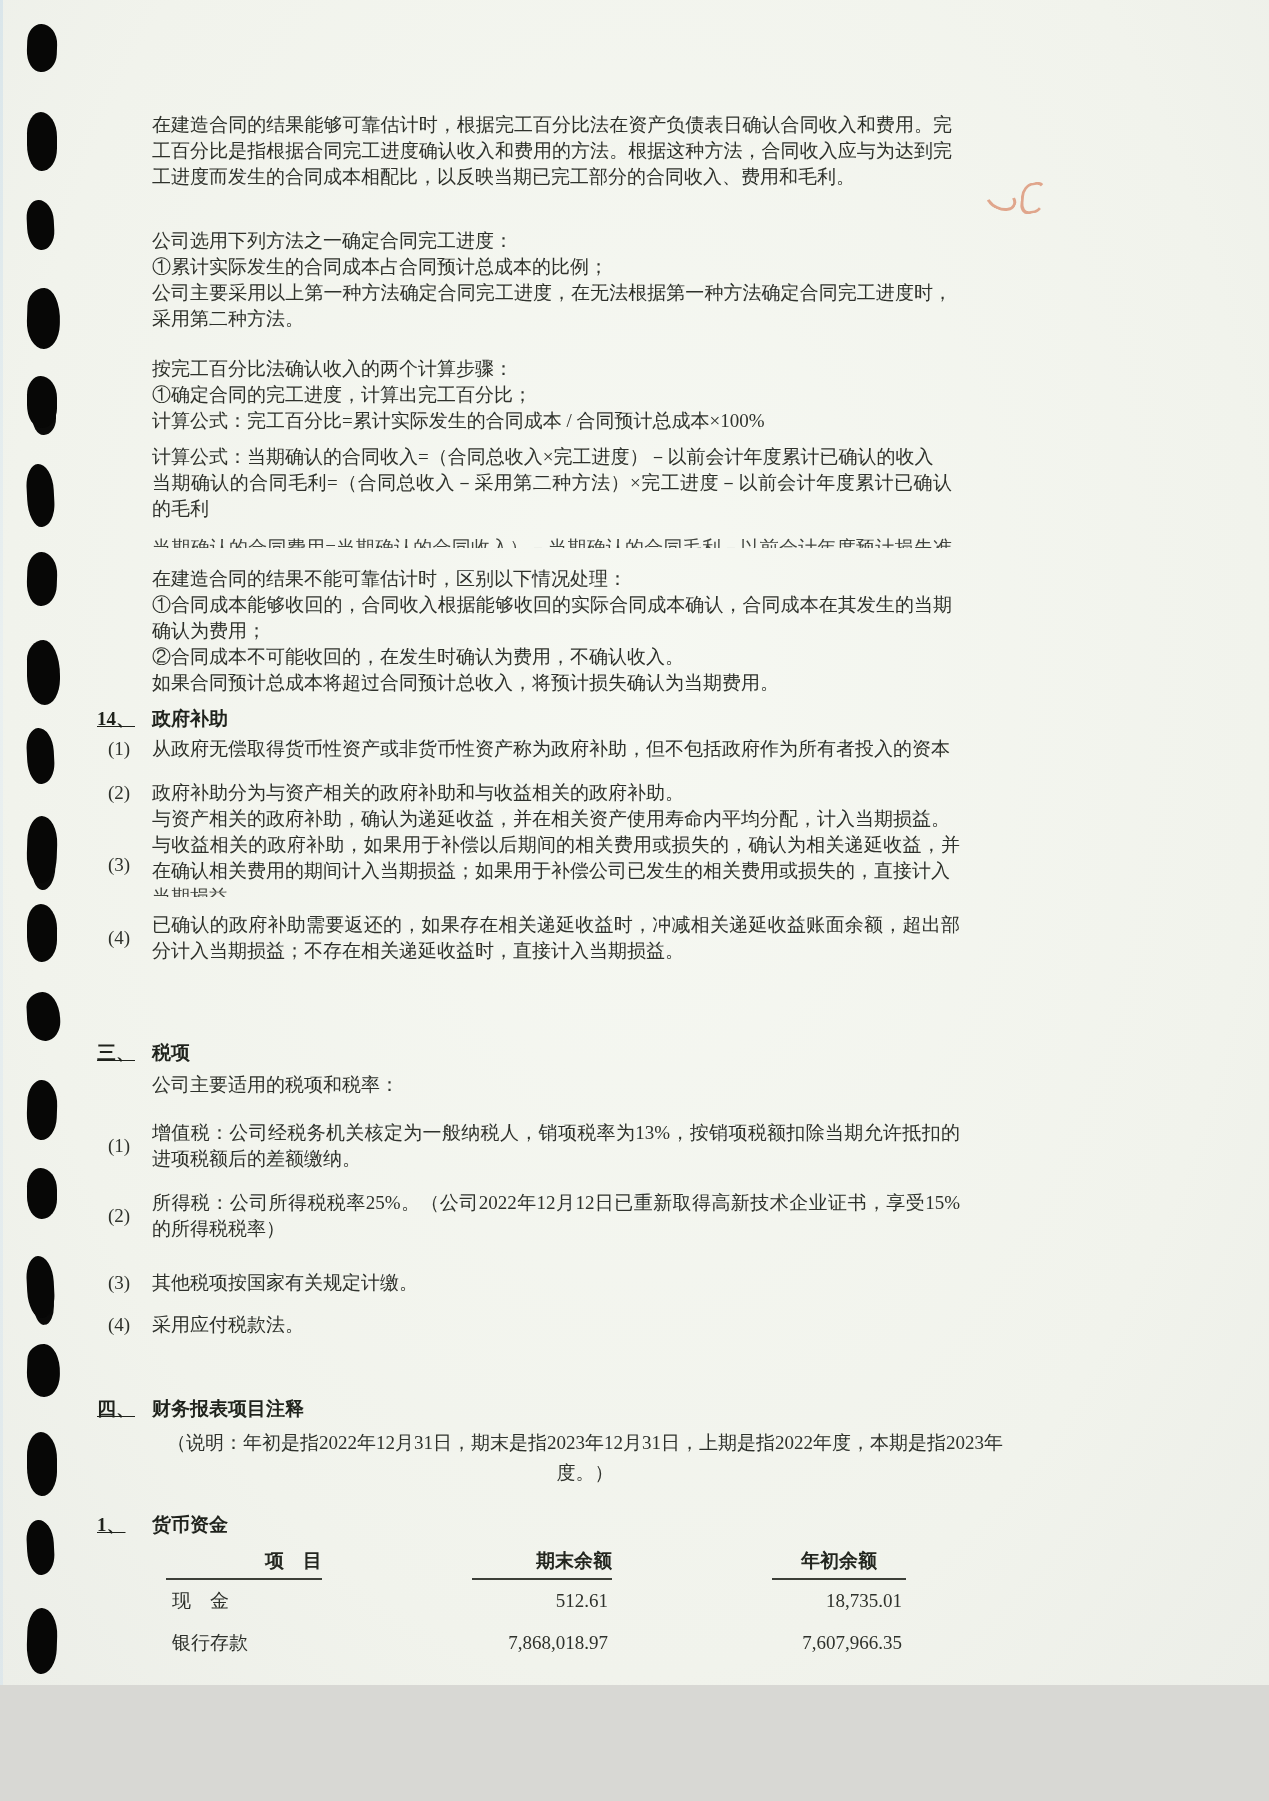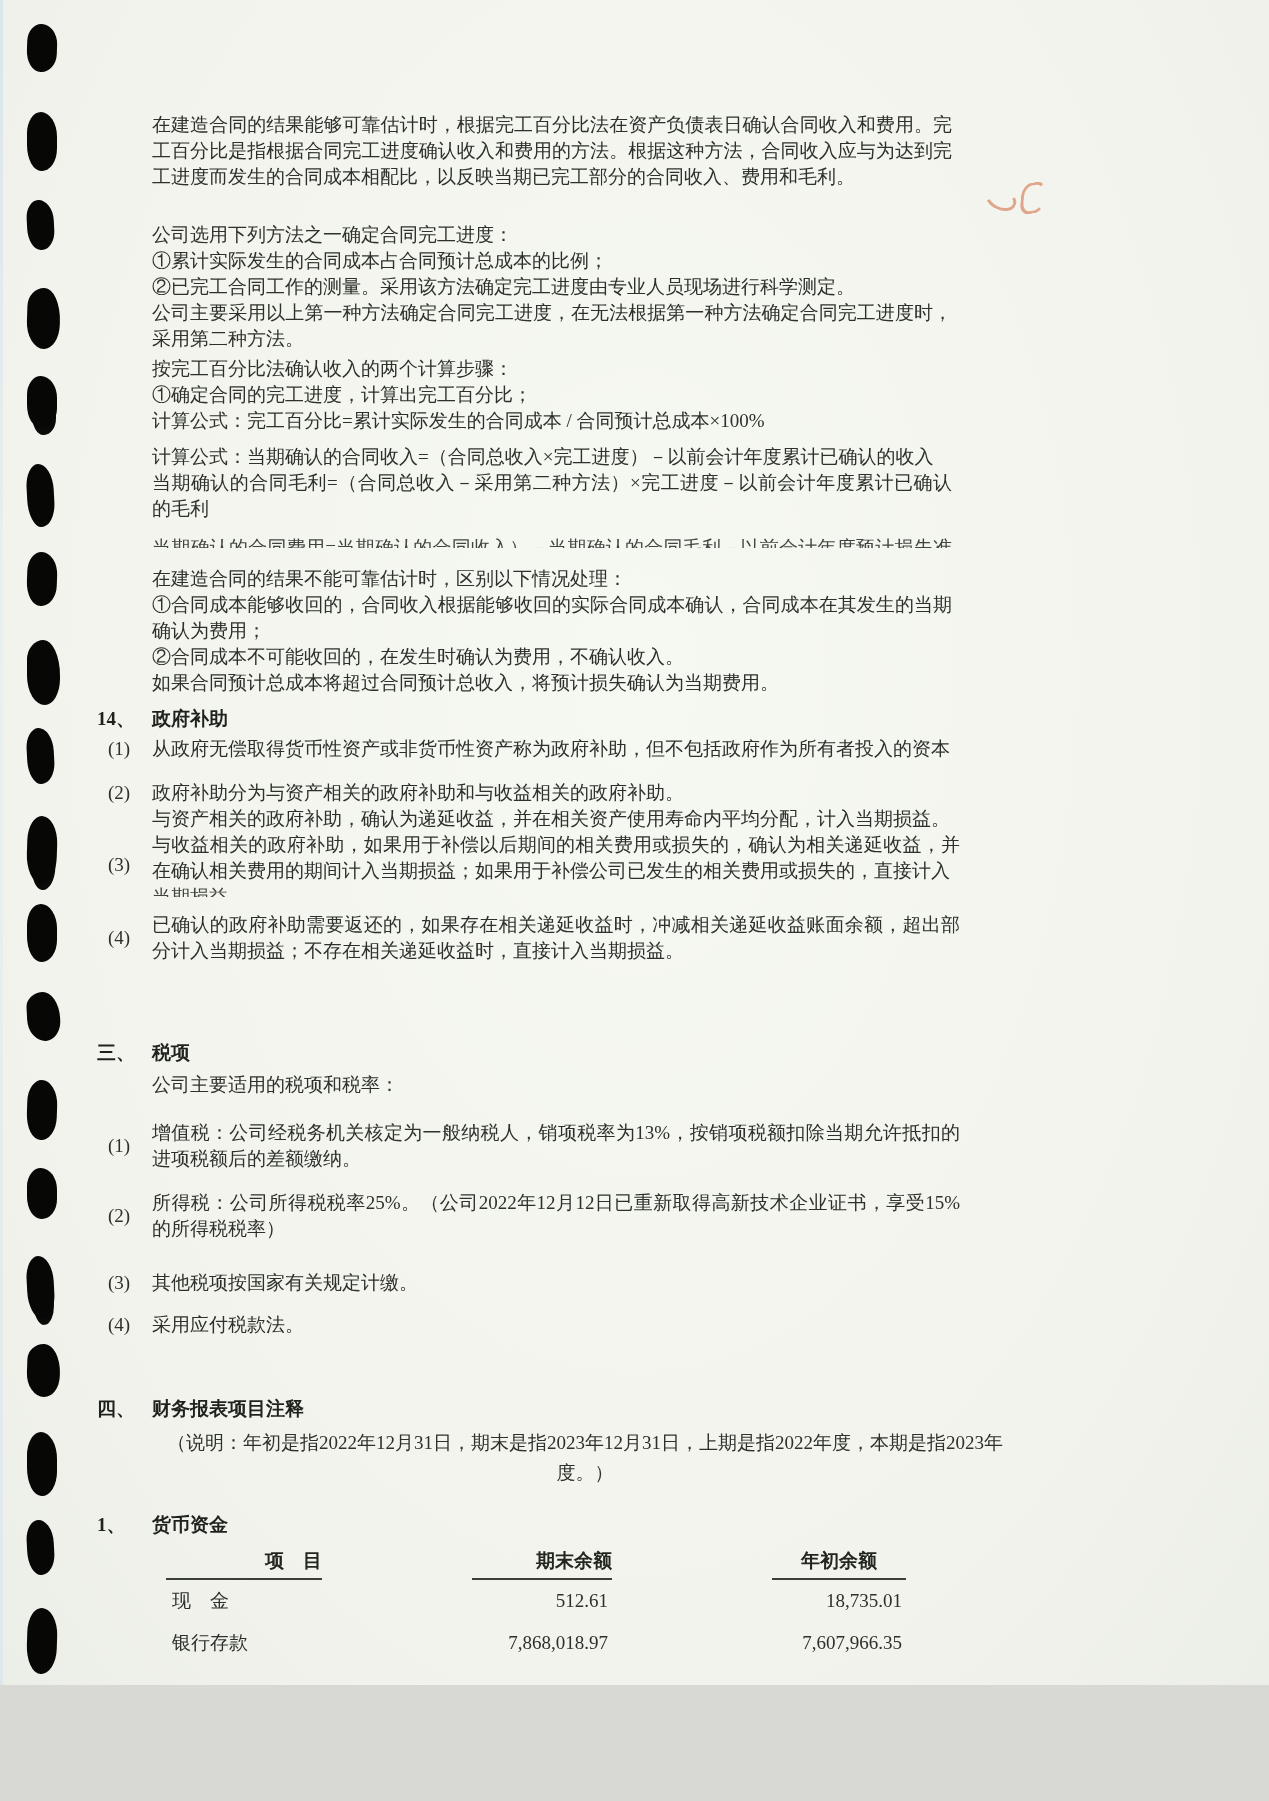--- a/index.html
+++ b/index.html
@@ -21,21 +21,21 @@
   .hole:nth-child(5n){box-shadow:2px 10px 0 -3px #0a0a09;}
   
   .stamp{position:absolute;left:985px;top:180px;width:62px;height:38px;opacity:.5;filter:blur(.6px);}
   .stamp .s1{position:absolute;left:0;top:8px;width:26px;height:16px;border:3px solid #cf5b2e;
     border-left-color:transparent;border-top-color:transparent;transform:rotate(25deg);border-radius:50%;}
   .stamp .s2{position:absolute;left:36px;top:2px;width:18px;height:26px;border:3px solid #cf5b2e;
     border-right-color:transparent;transform:skewX(-15deg) rotate(-10deg);border-radius:40%;}
   
   .sec{position:absolute;left:152px;width:800px;text-align:justify;}
   .sech{position:absolute;left:97px;font-weight:bold;color:#1f221c;}
-  .sech .num{display:inline-block;width:55px;}
+  .sech .num{display:inline-block;width:55px;text-decoration:underline;}
   .item{position:absolute;left:108px;width:852px;display:flex;align-items:center;}
   .item .no{flex:0 0 44px;}
   .item .txt{flex:1 1 auto;text-align:justify;}
   .clip{height:13px;overflow:hidden;opacity:.9;}
   .notepara{position:absolute;left:140px;width:890px;text-align:center;line-height:30px;}
   
   .th{position:absolute;height:30px;font-weight:bold;color:#23261f;border-bottom:2px solid #3c3f38;}
   .td{position:absolute;}
   .num-r{text-align:right;}
 </style>
@@ -66,24 +66,23 @@
       <div class="hole" style="top: 1608px; height: 66px;"></div>
       <div class="hole" style="top: 1696px; height: 57px;"></div>
     </div>
   <div class="stamp">
     <div class="s1"></div>
     <div class="s2"></div>
   </div>
 
   <div class="sec" style="top:112px">在建造合同的结果能够可靠估计时，根据完工百分比法在资产负债表日确认合同收入和费用。完工百分比是指根据合同完工进度确认收入和费用的方法。根据这种方法，合同收入应与为达到完工进度而发生的合同成本相配比，以反映当期已完工部分的合同收入、费用和毛利。</div>
 
-  <div class="sec" style="top:222px">
+  <div class="sec" style="top:228px">
     <div>公司选用下列方法之一确定合同完工进度：</div>
     <div>①累计实际发生的合同成本占合同预计总成本的比例；</div>
-    <div>②已完工合同工作的测量。采用该方法确定完工进度由专业人员现场进行科学测定。</div>
     <div>公司主要采用以上第一种方法确定合同完工进度，在无法根据第一种方法确定合同完工进度时，采用第二种方法。</div>
   </div>
 
   <div class="sec" style="top:356px">
     <div>按完工百分比法确认收入的两个计算步骤：</div>
     <div>①确定合同的完工进度，计算出完工百分比；</div>
     <div>计算公式：完工百分比=累计实际发生的合同成本 / 合同预计总成本×100%</div>
   </div>
 
   <div class="sec" style="top:444px">

